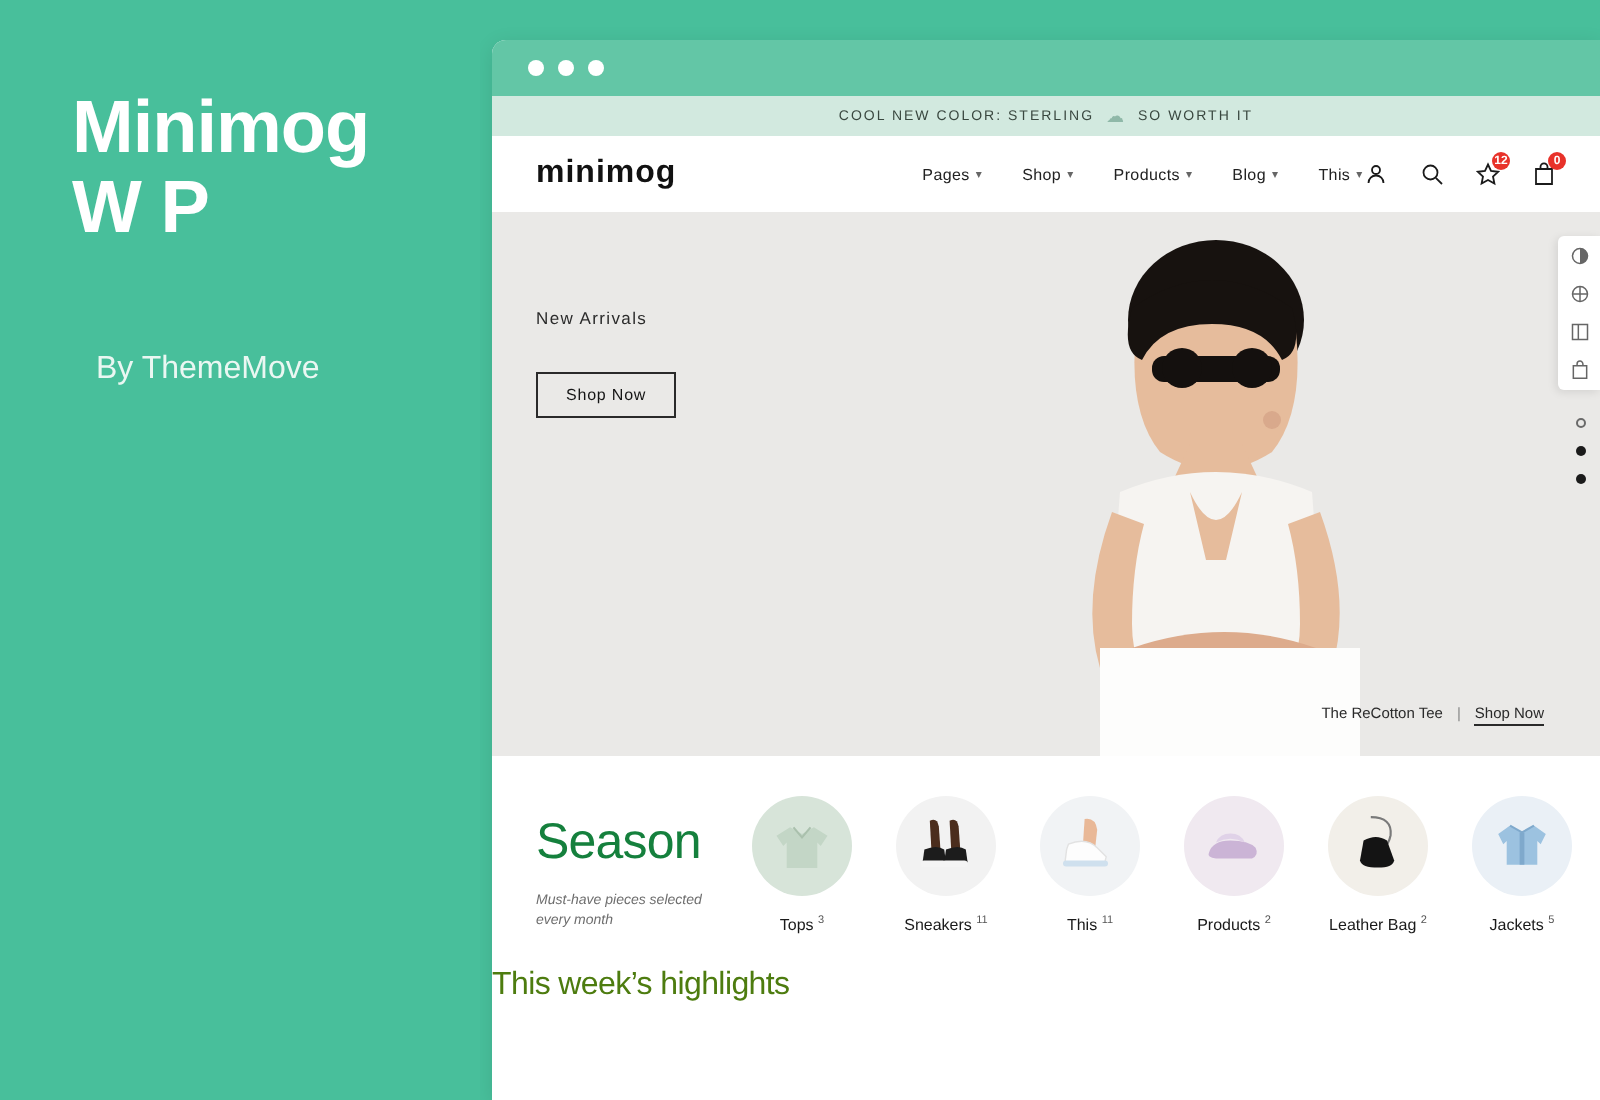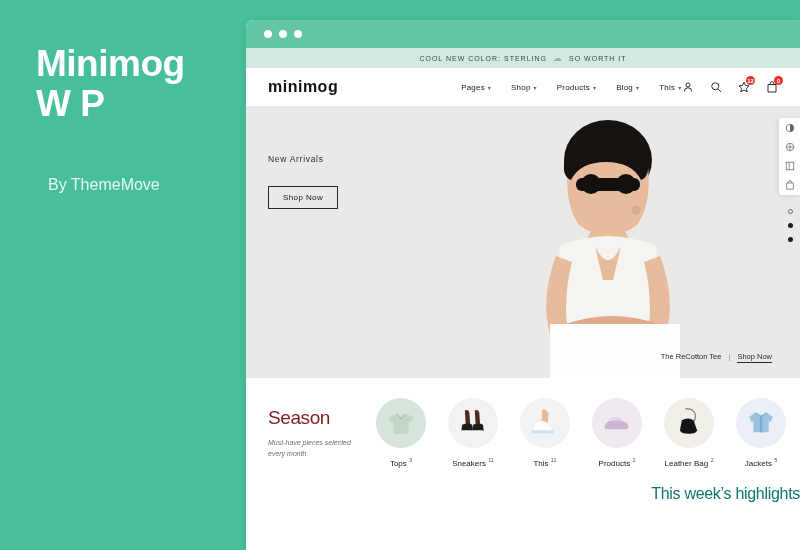--- a/index.html
+++ b/index.html
@@ -245,37 +245,37 @@
   .model { position: absolute; right: 60px; bottom: 0; width: 250px; height: 260px; }
 
   
   .season {
     background: #fff;
     padding: 20px 16px 0 22px;
     display: flex;
     align-items: flex-start;
   }
   .season-left { width: 96px; flex-shrink: 0; padding-top: 8px; }
-  .season-title { font-size: 19px; line-height: 1.22; color: #7f1d1d; letter-spacing: -0.4px; }
+  .season-title { font-size: 25px; line-height: 1.22; color: #15803d; letter-spacing: -0.4px; }
   .season-sub { margin-top: 9px; font-size: 7px; line-height: 1.55; color: #6d6d6d; font-style: italic; }
   .cats { display: flex; gap: 14px; flex: 1; justify-content: flex-start; margin-left: 8px; }
   .cat { width: 58px; text-align: center; cursor: pointer; }
   .cat-circle {
     width: 50px; height: 50px; border-radius: 50%;
     margin: 0 auto;
     display: flex; align-items: center; justify-content: center;
     overflow: hidden;
   }
   .cat-label { margin-top: 9px; font-size: 8px; color: #1a1a1a; line-height: 1.4; }
   .cat-label sup { font-size: 5.5px; color: #555; }
 
   .highlights {
-    text-align: right;
+    text-align: left;
     font-size: 16px;
-    color: #0f766e;
+    color: #4d7c0f;
     padding-top: 16px;
     letter-spacing: -0.3px;
   }
   svg { display: block; }
 </style>
 </head>
 <body>
 
 <div class="promo">
   <div class="promo-title">

